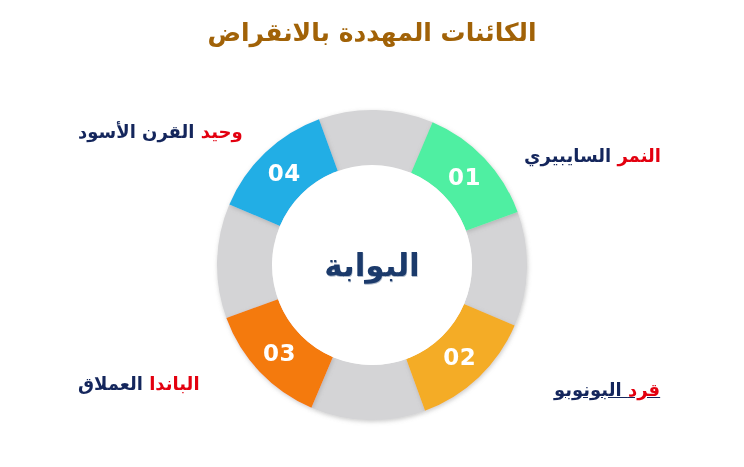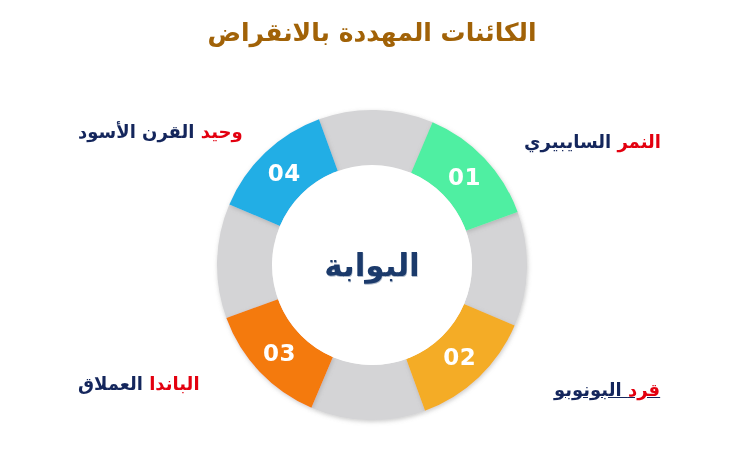--- a/index.html
+++ b/index.html
@@ -102,21 +102,21 @@
     position: absolute;
     font-size: 18px;
     font-weight: bold;
     direction: rtl;
     white-space: nowrap;
     color: #14265C;
   }
   .chart-label .hl { color: #E3000F; }
   .chart-label .rest { color: #14265C; }
 
-  #label-01 { left: 524px; top: 131px; }
+  #label-01 { left: 524px; top: 145px; }
   #label-02 { left: 554px; top: 379px; text-align: center; text-decoration: underline; }
   #label-03 { left: 78px;  top: 373px; text-align: left;  }
   #label-04 { left: 70px;  top: 121px; text-align: left; margin-left: 8px;  }
 </style>
 </head>
 <body>
 
 <div id="canvas">
 
   <div id="page-title">الكائنات المهددة بالانقراض</div>

